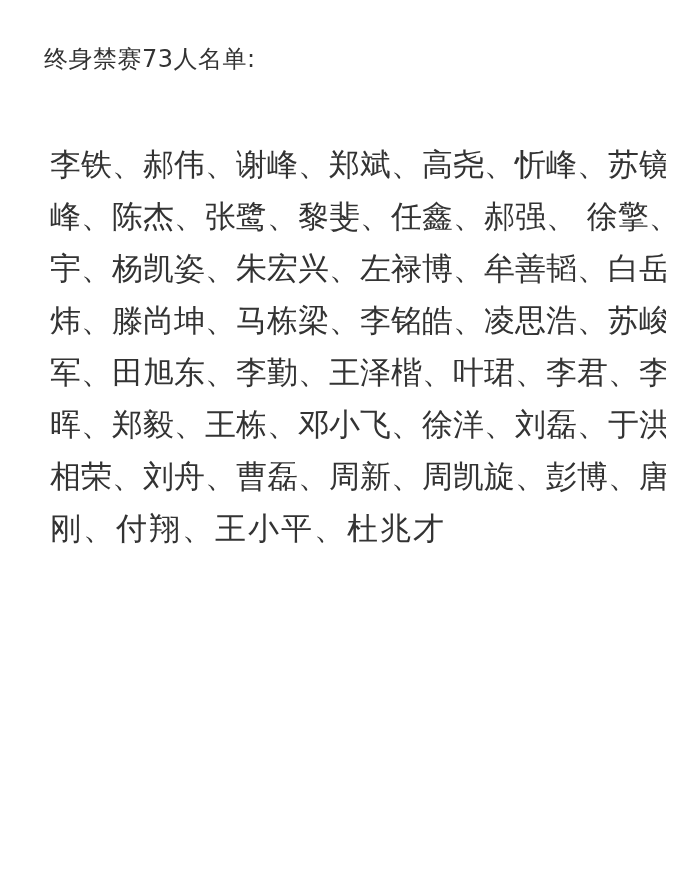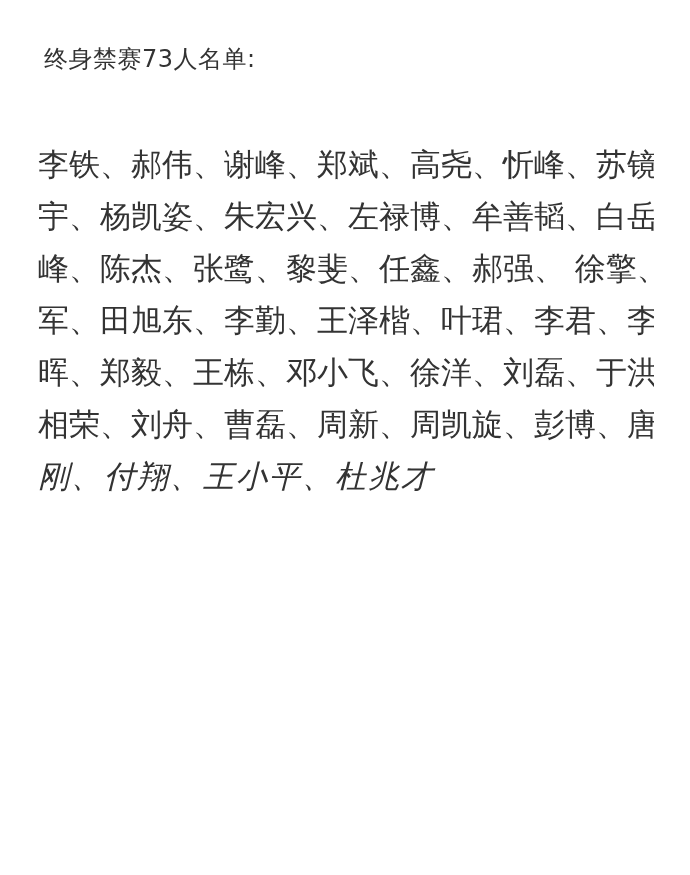--- a/index.html
+++ b/index.html
@@ -21,50 +21,50 @@
     top: 44px;
     font-size: 24px;
     line-height: 30px;
     font-weight: 400;
     color: #333333;
     letter-spacing: 0.5px;
     white-space: nowrap;
   }
   .name-list {
     position: absolute;
-    left: 38px;
+    left: 50px;
     top: 138px;
     width: 616px;
     color: #333333;
   }
   .text-line {
     font-size: 31px;
     line-height: 52px;
     height: 52px;
     font-weight: 400;
     color: #333333;
     text-align: justify;
     text-align-last: justify;
     white-space: nowrap;
     overflow: hidden;
   }
   .text-line.last {
     text-align: left;
     text-align-last: left;
     letter-spacing: 2px;
-    font-style: italic;
   }
 </style>
 </head>
 <body>
 
 <div class="page">
   <div class="doc-title">终身禁赛73人名单:</div>
   <div class="name-list">
       <div class="text-line">李铁、郝伟、谢峰、郑斌、高尧、忻峰、苏镜</div>
+      <div class="text-line">峰、陈杰、张鹭、黎斐、任鑫、郝强、 徐擎、</div>
       <div class="text-line">宇、杨凯姿、朱宏兴、左禄博、牟善韬、白岳</div>
-      <div class="text-line">峰、陈杰、张鹭、黎斐、任鑫、郝强、 徐擎、</div>
+      <div class="text-line">炜、滕尚坤、马栋梁、李铭皓、凌思浩、苏峻</div>
       <div class="text-line">军、田旭东、李勤、王泽楷、叶珺、李君、李</div>
       <div class="text-line">晖、郑毅、王栋、邓小飞、徐洋、刘磊、于洪</div>
       <div class="text-line">相荣、刘舟、曹磊、周新、周凯旋、彭博、唐</div>
       <div class="text-line last">刚、付翔、王小平、杜兆才</div>
     </div>
 </div>
 
 </body></html>

